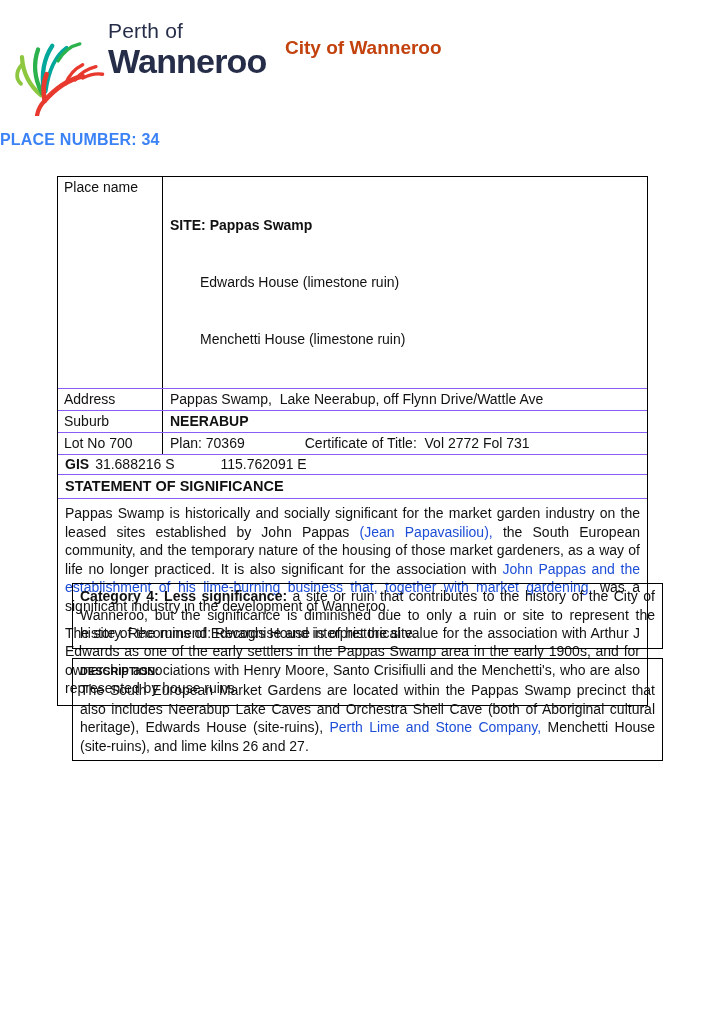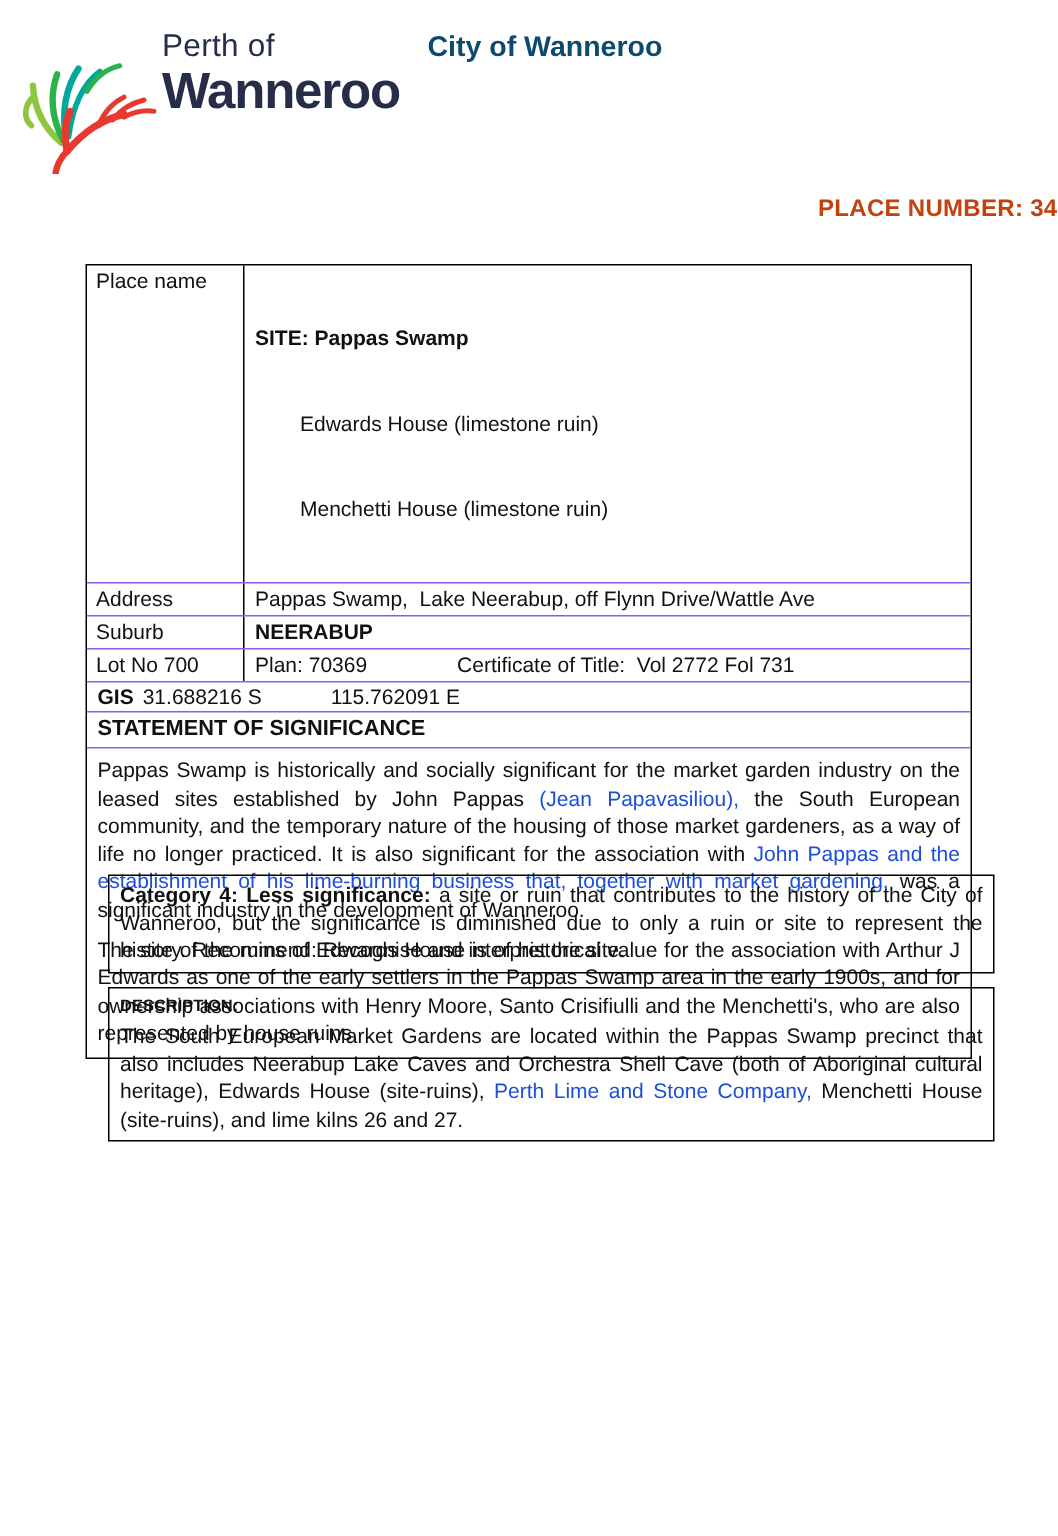--- a/index.html
+++ b/index.html
@@ -10,26 +10,26 @@
     font-family:"Liberation Sans", sans-serif;
     color:#111111;
     overflow:hidden;
   }
   
   .logo{position:absolute;left:8px;top:4px;display:flex;align-items:flex-start;}
   .logo svg{display:block;}
   .logo-text{margin-left:0px;margin-top:16px;line-height:1;color:#252D49;}
   .logo-line1{font-size:21px;font-weight:500;letter-spacing:0.2px;}
   .logo-line2{font-size:34px;font-weight:700;letter-spacing:-0.8px;margin-top:3px;}
-  .doc-title{position:absolute;left:285px;top:22px;color:#0c4a6e;line-height:1;}
+  .doc-title{position:absolute;left:285px;top:38px;color:#c2410c;line-height:1;}
   .doc-title .t1{font-size:19px;font-weight:700;}
   .doc-title .t2{font-size:20.5px;font-weight:700;margin-top:15px;letter-spacing:0.2px;}
   .place-number{
     position:absolute;left:0;right:0;top:131px;
-    text-align:right;font-size:16px;font-weight:700;color:#c2410c;letter-spacing:0.2px;
+    text-align:left;font-size:16px;font-weight:700;color:#3b82f6;letter-spacing:0.2px;
   }
   
   .doc-table{
     position:absolute;left:57px;top:176px;width:591px;
     border:1.5px solid #000;box-sizing:border-box;
     font-size:14px;line-height:19px;
   }
   .row{display:flex;border-top:1px solid #8b5cf6;}
   .row:first-child{border-top:none;}
   .cell-label{width:105px;flex:0 0 105px;border-right:1px solid #000;padding:1px 6px;box-sizing:border-box;}

